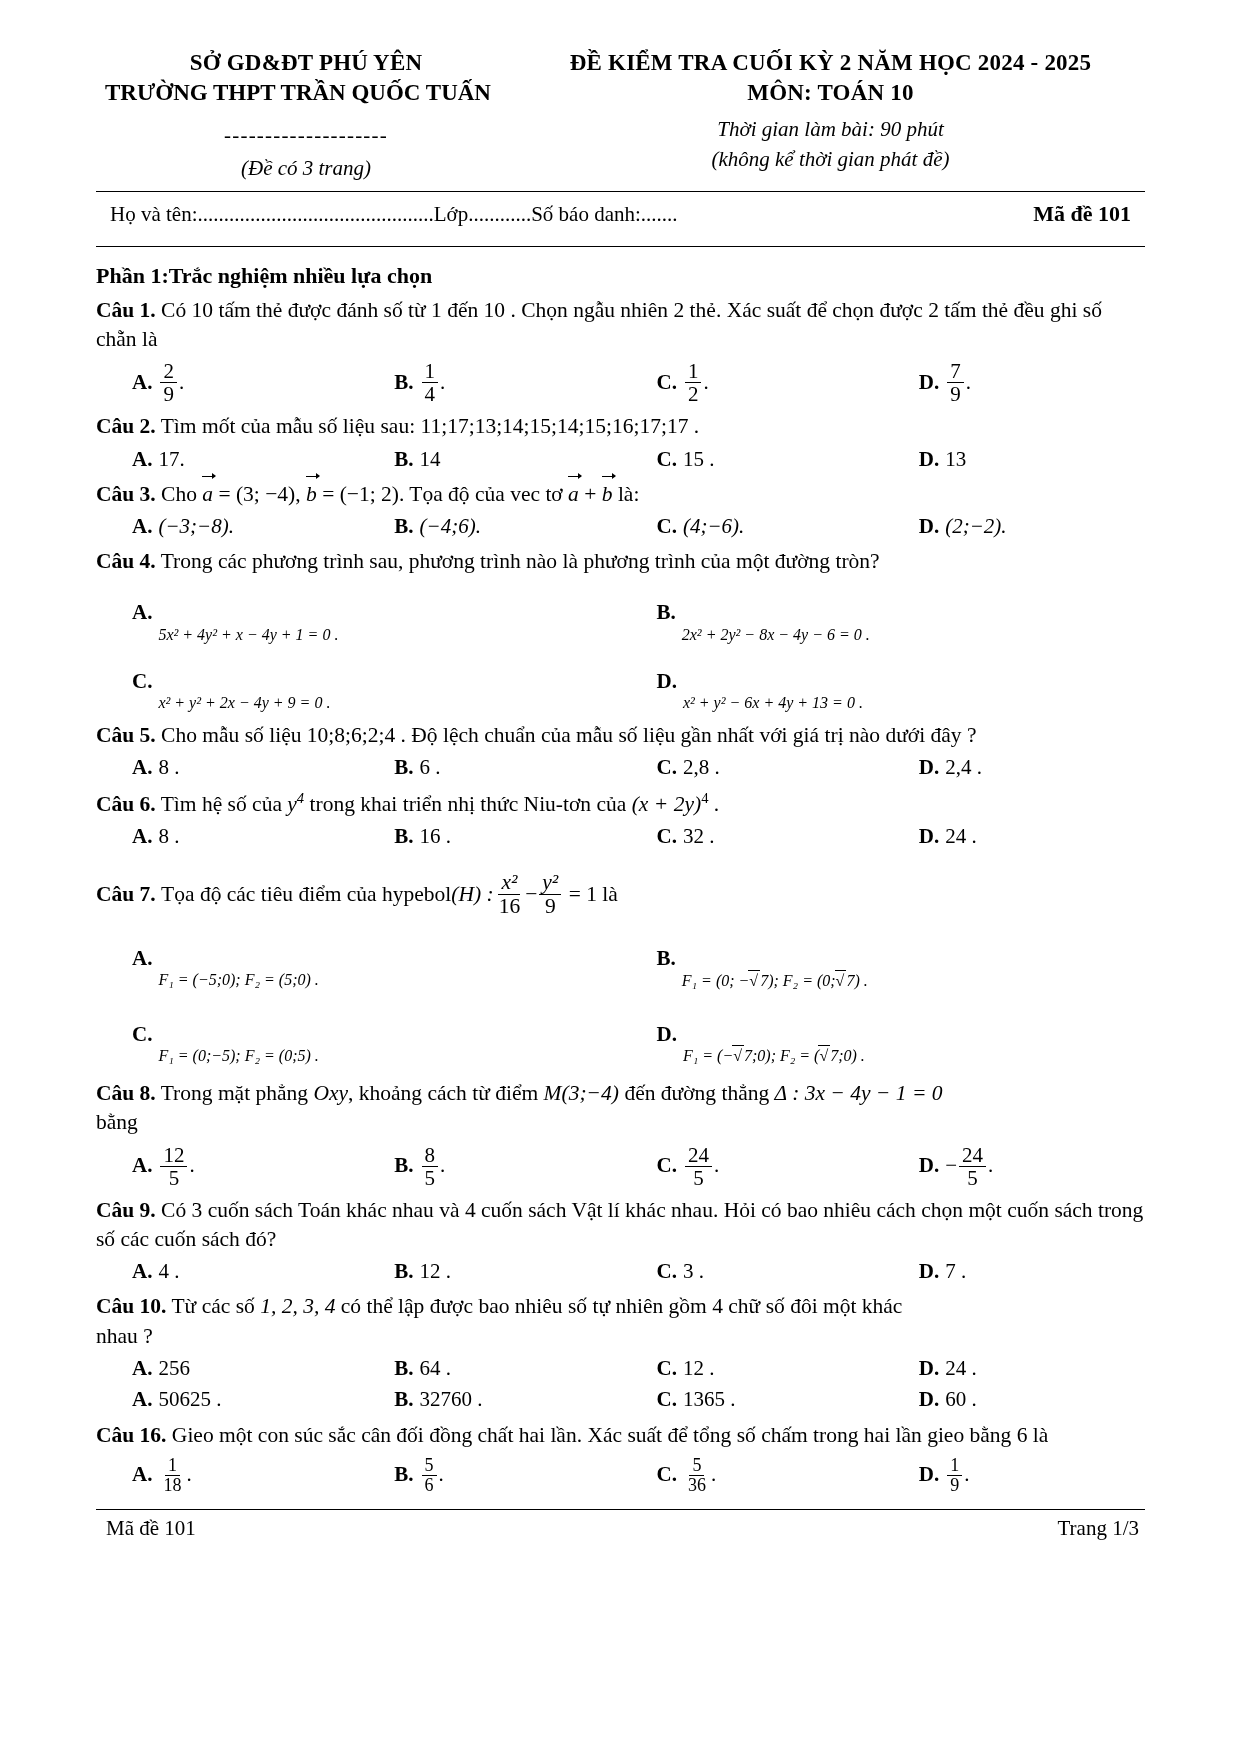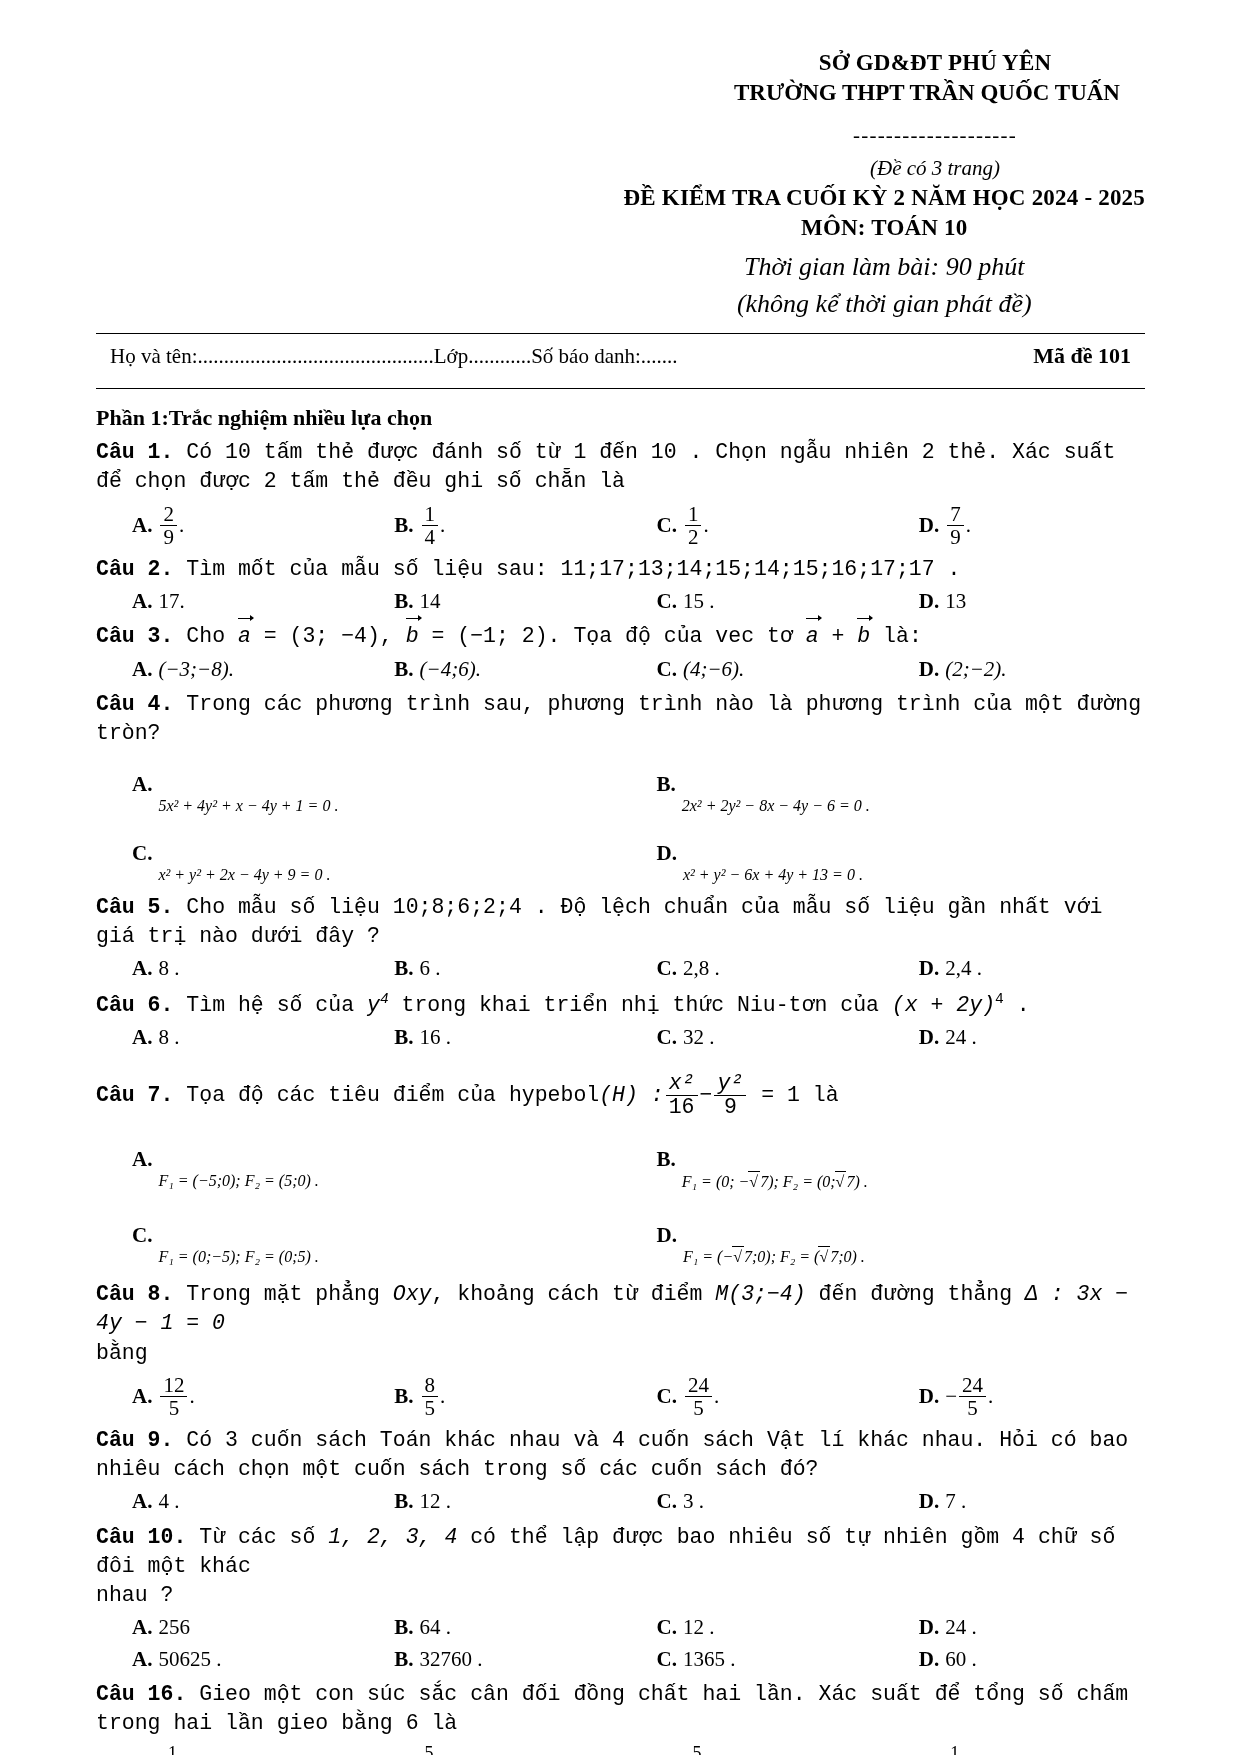--- a/index.html
+++ b/index.html
@@ -18,22 +18,22 @@
     width: 1241px;
     min-height: 1755px;
     box-sizing: border-box;
     padding: 46px 96px 0 96px;
     position: relative;
   }
 
   
   .header {
     display: flex;
-    flex-direction: column;
-    align-items: flex-end;
+    flex-direction: row;
+    align-items: flex-start;
     justify-content: flex-start;
   }
   .hdr-left {
     width: 420px;
     text-align: center;
     padding-top: 2px;
   }
   .hdr-right {
     flex: 1;
     text-align: center;
@@ -47,21 +47,21 @@
   }
   .hdr-left .school {
     font-weight: bold;
     font-size: 23px;
     line-height: 1.32;
     white-space: nowrap;
     margin-left: -16px;
   }
   .italic {
     font-style: italic;
-    font-size: 26px;
+    font-size: 21px;
     line-height: 1.42;
   }
   .dashline {
     margin-top: 14px;
     font-size: 21px;
     letter-spacing: 1.2px;
     text-align: center;
   }
   .pages-note {
     font-style: italic;
@@ -95,21 +95,20 @@
     font-weight: bold;
     font-size: 22px;
     margin-top: 16px;
     margin-bottom: 2px;
   }
   .q {
     font-size: 21.5px;
     line-height: 1.36;
     margin-top: 7px;
     text-align: left;
-    font-family: Liberation Mono, monospace;
   }
   .q b { font-weight: bold; }
   .ans-row {
     display: flex;
     margin-top: 4px;
     font-size: 21px;
     line-height: 1.3;
   }
   .ans-row.tall { align-items: center; margin-top: 6px; }
   .ans {

